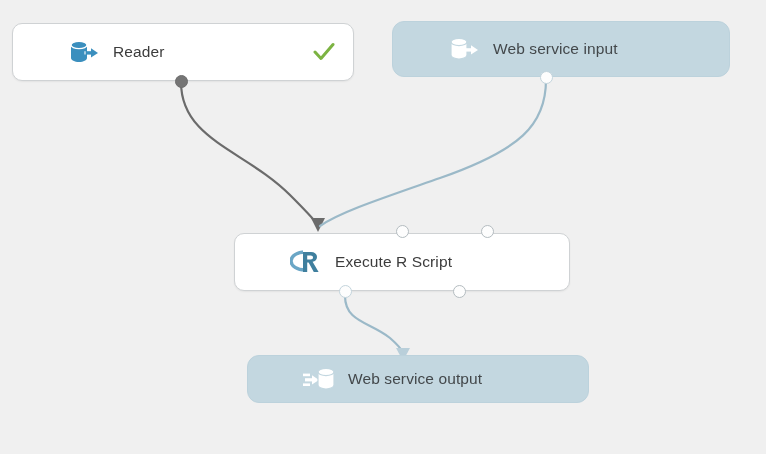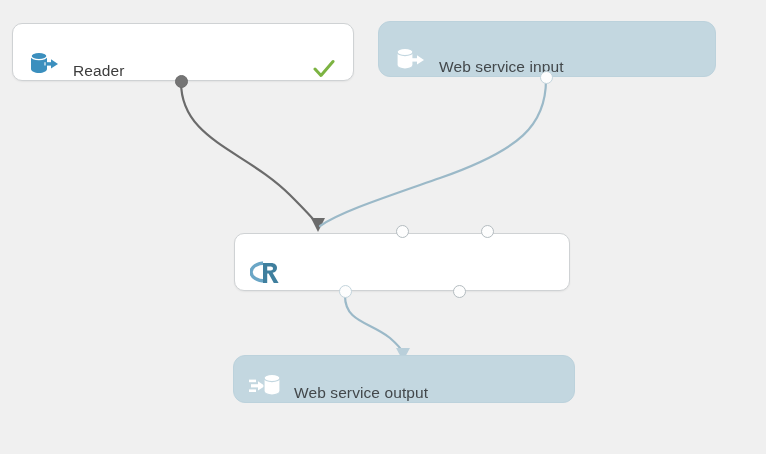--- a/index.html
+++ b/index.html
@@ -26,31 +26,33 @@
     top: 0;
     width: 766px;
     height: 454px;
     pointer-events: none;
   }
   .node {
     position: absolute;
     box-sizing: border-box;
     border-radius: 10px;
     display: flex;
-    align-items: flex-end;
+    align-items: center;
+    padding-left: 40px;
   }
   .node.module {
     background: #ffffff;
     border: 1px solid #cfd2d4;
     box-shadow: 0 1px 2px rgba(0,0,0,0.06);
   }
   .node.webservice {
     background: #c3d7e0;
     border: 1px solid #bcd2dc;
     border-radius: 12px;
+    margin-left: 14px;
   }
   .node-icon {
     flex: 0 0 auto;
     width: 34px;
     height: 34px;
     margin-left: 14px;
     display: flex;
     align-items: center;
     justify-content: center;
   }
@@ -154,20 +156,21 @@
   <div class="node module" style="left:234px; top:233px; width:336px; height:58px;">
     <span class="node-icon">
       <svg width="32" height="26" viewBox="0 0 32 26" xmlns="http://www.w3.org/2000/svg">
         <ellipse cx="15" cy="12" rx="14" ry="9" fill="none" stroke="#6aa6c6" stroke-width="3.4"></ellipse>
         <ellipse cx="15" cy="12" rx="14" ry="9" fill="#ffffff" opacity="0"></ellipse>
         <rect x="13" y="0" width="19" height="26" fill="#ffffff"></rect>
         <path d="M13 23 L13 3 L21 3 C25 3 27 5.2 27 8 C27 10.6 25.2 12.4 22.6 12.8 L28.6 23 L23.8 23 L18.6 13.4 L17.2 13.4 L17.2 23 Z
                  M17.2 6.4 L17.2 10.4 L20.6 10.4 C22.2 10.4 23 9.6 23 8.4 C23 7.2 22.2 6.4 20.6 6.4 Z" fill="#3f7f9e"></path>
       </svg>
     </span>
+    <span class="node-label">Execute R Script</span>
   </div>
 
   <div class="node webservice" style="left:233px; top:355px; width:342px; height:48px;">
     <span class="node-icon">
       <svg width="32" height="28" viewBox="0 0 32 28" xmlns="http://www.w3.org/2000/svg">
         <g fill="#ffffff">
           <rect x="2" y="13.2" width="9" height="3.2"></rect>
           <rect x="0" y="8.6" width="7" height="2.6"></rect>
           <rect x="0" y="18.4" width="7" height="2.6"></rect>
           <path d="M9 10.3 L16 14.9 L9 19.5 Z"></path>

